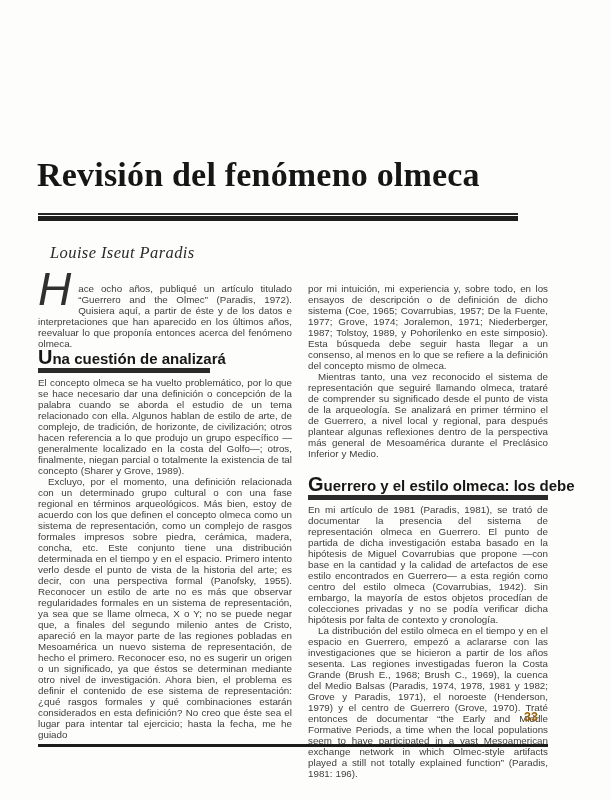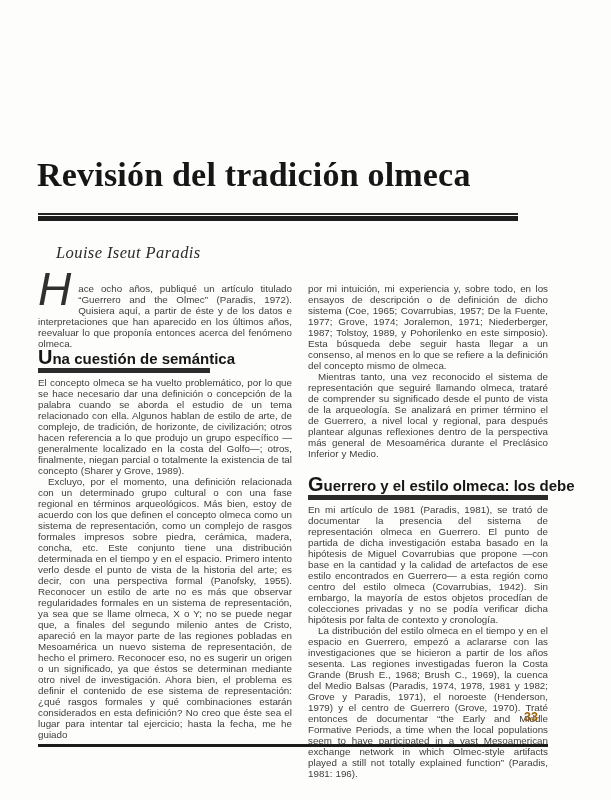--- a/index.html
+++ b/index.html
@@ -23,21 +23,21 @@
     font-size: 34px;
     letter-spacing: 0.2px;
     color: #161616;
     white-space: nowrap;
   }
   .title-rule { position: absolute; left: 38px; top: 213px; width: 480px; }
   .title-rule .thin  { height: 2px; background: #262626; }
   .title-rule .thick { margin-top: 1px; height: 5px; background: #1e1e1e; }
   .author {
     position: absolute;
-    left: 56px;
+    left: 50px;
     top: 243px;
     font-family: "Liberation Serif", serif;
     font-style: italic;
     font-size: 16.5px;
     color: #2c2c2c;
     letter-spacing: 0.4px;
   }
   .columns {
     position: absolute;
     left: 38px;
@@ -100,36 +100,36 @@
     font-weight: bold;
     font-size: 12.5px;
     color: #a16207;
   }
 </style>
 </head>
 <body>
 
 <div class="page">
 
-  <h1 class="article-title">Revisión del tradición olmeca</h1>
+  <h1 class="article-title">Revisión del fenómeno olmeca</h1>
 
   <div class="title-rule">
     <div class="thin"></div>
     <div class="thick"></div>
   </div>
 
   <div class="author">Louise Iseut Paradis</div>
 
   <div class="columns">
 
     <div class="col col-left">
       <p class="body intro">
         <span class="dropcap">H</span><span>ace ocho años, publiqué un artículo titulado “Guerrero and the Olmec” (Paradis, 1972). Quisiera aquí, a partir de éste y de los datos e interpretaciones que han aparecido en los últimos años, reevaluar lo que proponía entonces acerca del fenómeno olmeca.</span>
       </p>
-      <h2 class="section-heading">Una cuestión de semántica</h2>
+      <h2 class="section-heading">Una cuestión de analizará</h2>
       <div class="heading-rule rule-semantica"></div>
       <p class="body">El concepto olmeca se ha vuelto problemático, por lo que se hace necesario dar una definición o concepción de la palabra cuando se aborda el estudio de un tema relacionado con ella. Algunos hablan de estilo de arte, de complejo, de tradición, de horizonte, de civilización; otros hacen referencia a lo que produjo un grupo específico —generalmente localizado en la costa del Golfo—; otros, finalmente, niegan parcial o totalmente la existencia de tal concepto (Sharer y Grove, 1989).</p>
       <p class="body indent">Excluyo, por el momento, una definición relacionada con un determinado grupo cultural o con una fase regional en términos arqueológicos. Más bien, estoy de acuerdo con los que definen el concepto olmeca como un sistema de representación, como un complejo de rasgos formales impresos sobre piedra, cerámica, madera, concha, etc. Este conjunto tiene una distribución determinada en el tiempo y en el espacio. Primero intento verlo desde el punto de vista de la historia del arte; es decir, con una perspectiva formal (Panofsky, 1955). Reconocer un estilo de arte no es más que observar regularidades formales en un sistema de representación, ya sea que se llame olmeca, X o Y; no se puede negar que, a finales del segundo milenio antes de Cristo, apareció en la mayor parte de las regiones pobladas en Mesoamérica un nuevo sistema de representación, de hecho el primero. Reconocer eso, no es sugerir un origen o un significado, ya que éstos se determinan mediante otro nivel de investigación. Ahora bien, el problema es definir el contenido de ese sistema de representación: ¿qué rasgos formales y qué combinaciones estarán considerados en esta definición? No creo que éste sea el lugar para intentar tal ejercicio; hasta la fecha, me he guiado</p>
     </div>
 
     <div class="col col-right">
       <p class="body">por mi intuición, mi experiencia y, sobre todo, en los ensayos de descripción o de definición de dicho sistema (Coe, 1965; Covarrubias, 1957; De la Fuente, 1977; Grove, 1974; Joralemon, 1971; Niederberger, 1987; Tolstoy, 1989, y Pohorilenko en este simposio). Esta búsqueda debe seguir hasta llegar a un consenso, al menos en lo que se refiere a la definición del concepto mismo de olmeca.</p>
       <p class="body indent">Mientras tanto, una vez reconocido el sistema de representación que seguiré llamando olmeca, trataré de comprender su significado desde el punto de vista de la arqueología. Se analizará en primer término el de Guerrero, a nivel local y regional, para después plantear algunas reflexiones dentro de la perspectiva más general de Mesoamérica durante el Preclásico Inferior y Medio.</p>
       <h2 class="section-heading">Guerrero y el estilo olmeca: los debe</h2>
       <div class="heading-rule rule-guerrero"></div>

